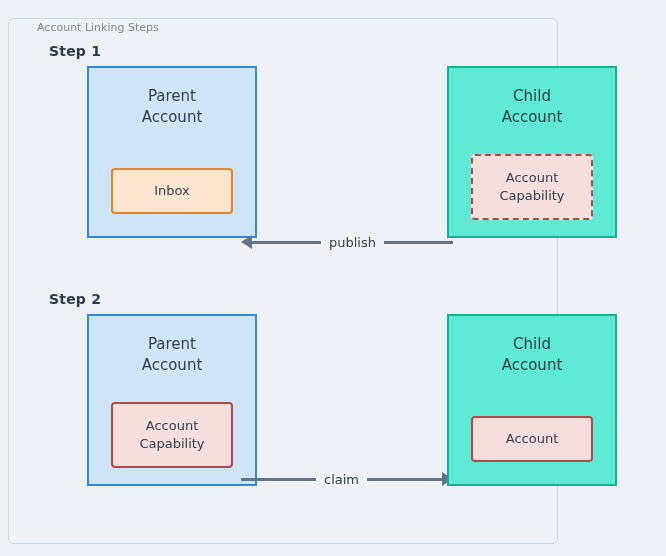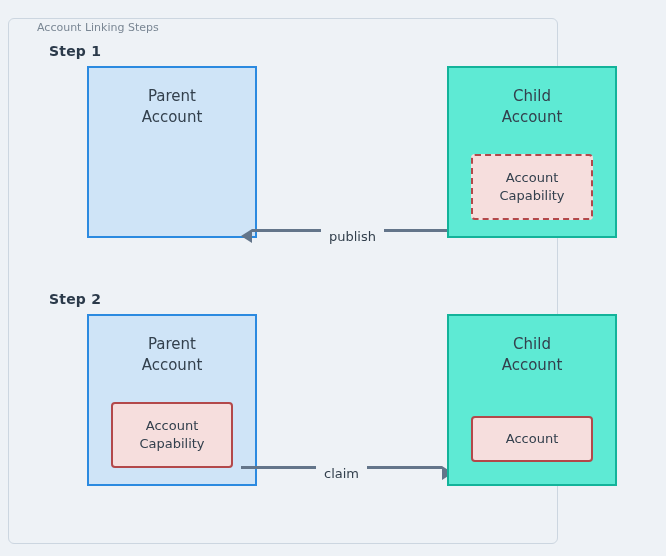--- a/index.html
+++ b/index.html
@@ -132,21 +132,21 @@
     border: 2px solid #b3484a;
   }
 
   
   .connector {
     position: absolute;
     left: 232px;
     width: 212px;
     height: 26px;
     display: flex;
-    align-items: flex-start;
+    align-items: center;
   }
   #connector-1 { top: 196px; }
   #connector-2 { top: 185px; }
 
   .conn-line {
     flex: 1 1 auto;
     height: 3px;
     background: #63758a;
   }
   .conn-label {
@@ -174,20 +174,21 @@
 
   <div class="frame-legend">Account Linking Steps</div>
 
   <div class="step" id="step-1">
 
     <div class="step-label">Step 1</div>
 
     <div class="account-box parent">
       <div class="account-title">Parent
 Account</div>
+      <div class="inner-box inbox one-line">Inbox</div>
     </div>
 
     <div class="connector" id="connector-1">
       <span class="arrow-head left"></span>
       <span class="conn-line"></span>
       <span class="conn-label">publish</span>
       <span class="conn-line"></span>
     </div>
 
     <div class="account-box child">

